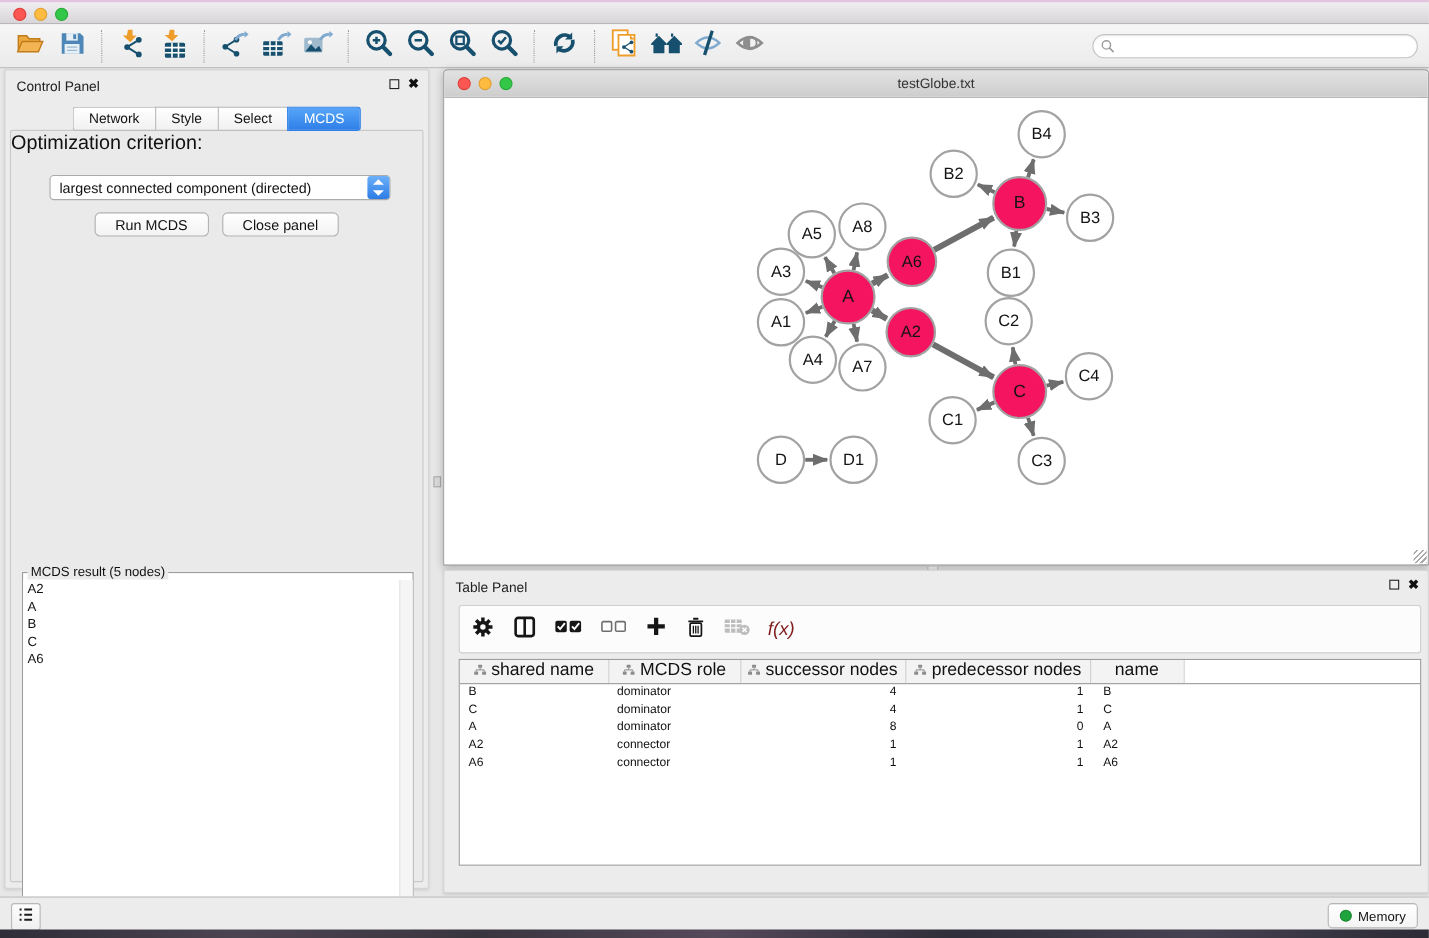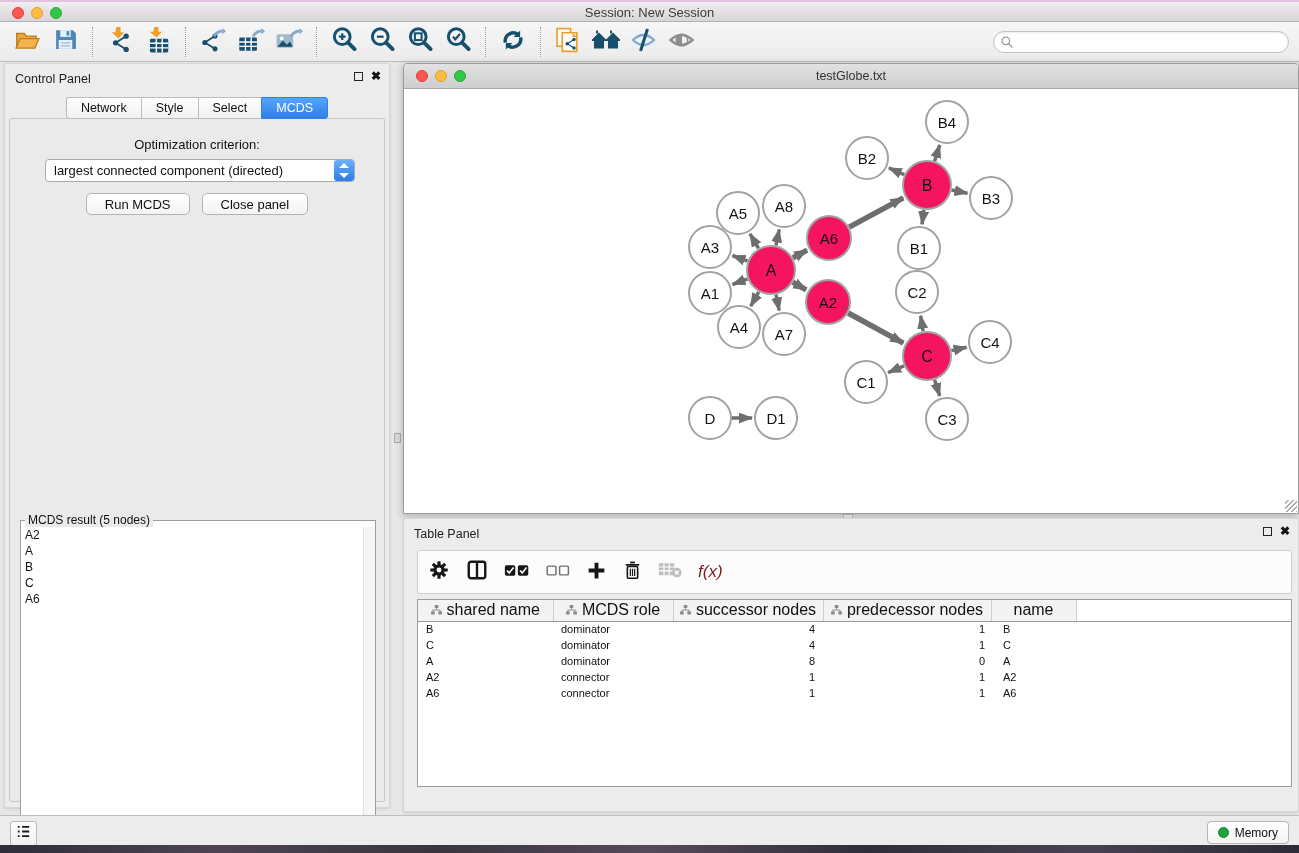--- a/index.html
+++ b/index.html
@@ -40,21 +40,21 @@
   .float-ico { width:9px; height:9px; border:1.5px solid #222; display:inline-block; }
   .close-ico { font-size:12px; font-weight:bold; color:#111; line-height:10px; cursor:pointer; }
   .cp-tabs { position:absolute; left:0; right:0; top:33px; display:flex; justify-content:center; z-index:2; }
   .cp-tab { font-size:12.5px; padding:3px 14px; background:linear-gradient(#fff,#f1f1f1);
     border:1px solid #bdbdbd; border-right:none; color:#111; cursor:pointer; }
   .cp-tab:first-child { border-radius:3px 0 0 3px; }
   .cp-tab:last-child { border-right:1px solid #bdbdbd; border-radius:0 3px 3px 0; }
   .cp-tab.active { background:linear-gradient(#57a5f8,#2e7fe8); color:#fff; border-color:#2e7fe8; }
   .cp-body { position:absolute; left:4px; right:4px; top:54px; bottom:5px;
     background:#eaeaea; border:1px solid #c9c9c9; border-radius:2px; }
-  .opt-label { text-align:center; margin-top:18px; font-size:13px; color:#111; }
+  .opt-label { text-align:left; margin-top:0; font-size:18px; color:#111; }
   .dropdown { position:absolute; left:35px; top:40px; width:310px; height:23px; background:#fff;
     border:1px solid #ababab; border-radius:4px; font-size:13px; color:#111;
     display:flex; align-items:center; cursor:pointer; }
   .dropdown .dd-text { padding-left:8px; white-space:nowrap; overflow:hidden; flex:1; }
   .dd-stepper { width:20px; height:21px; border-radius:3px; margin-right:0px;
     background:linear-gradient(#6cb0f9,#2d7ce6); position:relative; }
   .dd-stepper::before, .dd-stepper::after { content:""; position:absolute; left:5px;
     border-left:5px solid transparent; border-right:5px solid transparent; }
   .dd-stepper::before { top:3px; border-bottom:5px solid #fff; }
   .dd-stepper::after { bottom:3px; border-top:5px solid #fff; }
@@ -133,21 +133,20 @@
 </style>
 </head>
 <body>
 
 <div>
 
   <div class="titlebar">
     <span class="tl red" style="left:12px"></span>
     <span class="tl yel" style="left:31px"></span>
     <span class="tl grn" style="left:50px"></span>
-    <div class="title">Session: New Session</div>
   </div>
 
   <div class="main-toolbar" id="mainToolbar">
     <div class="tb-btn">
         <span><svg width="27" height="26" viewBox="0 0 24 24">
             <path d="M2 19 V6 h7 l2 2.5 h9 v3" fill="#eda83e" stroke="#c07c1a" stroke-width="1.2"></path>
             <path d="M1.5 19.5 L5.2 10.8 h17.3 L18.8 19.5 Z" fill="#f3b553" stroke="#c07c1a" stroke-width="1.2"></path>
           </svg></span>
       </div>
       <div class="tb-btn">

